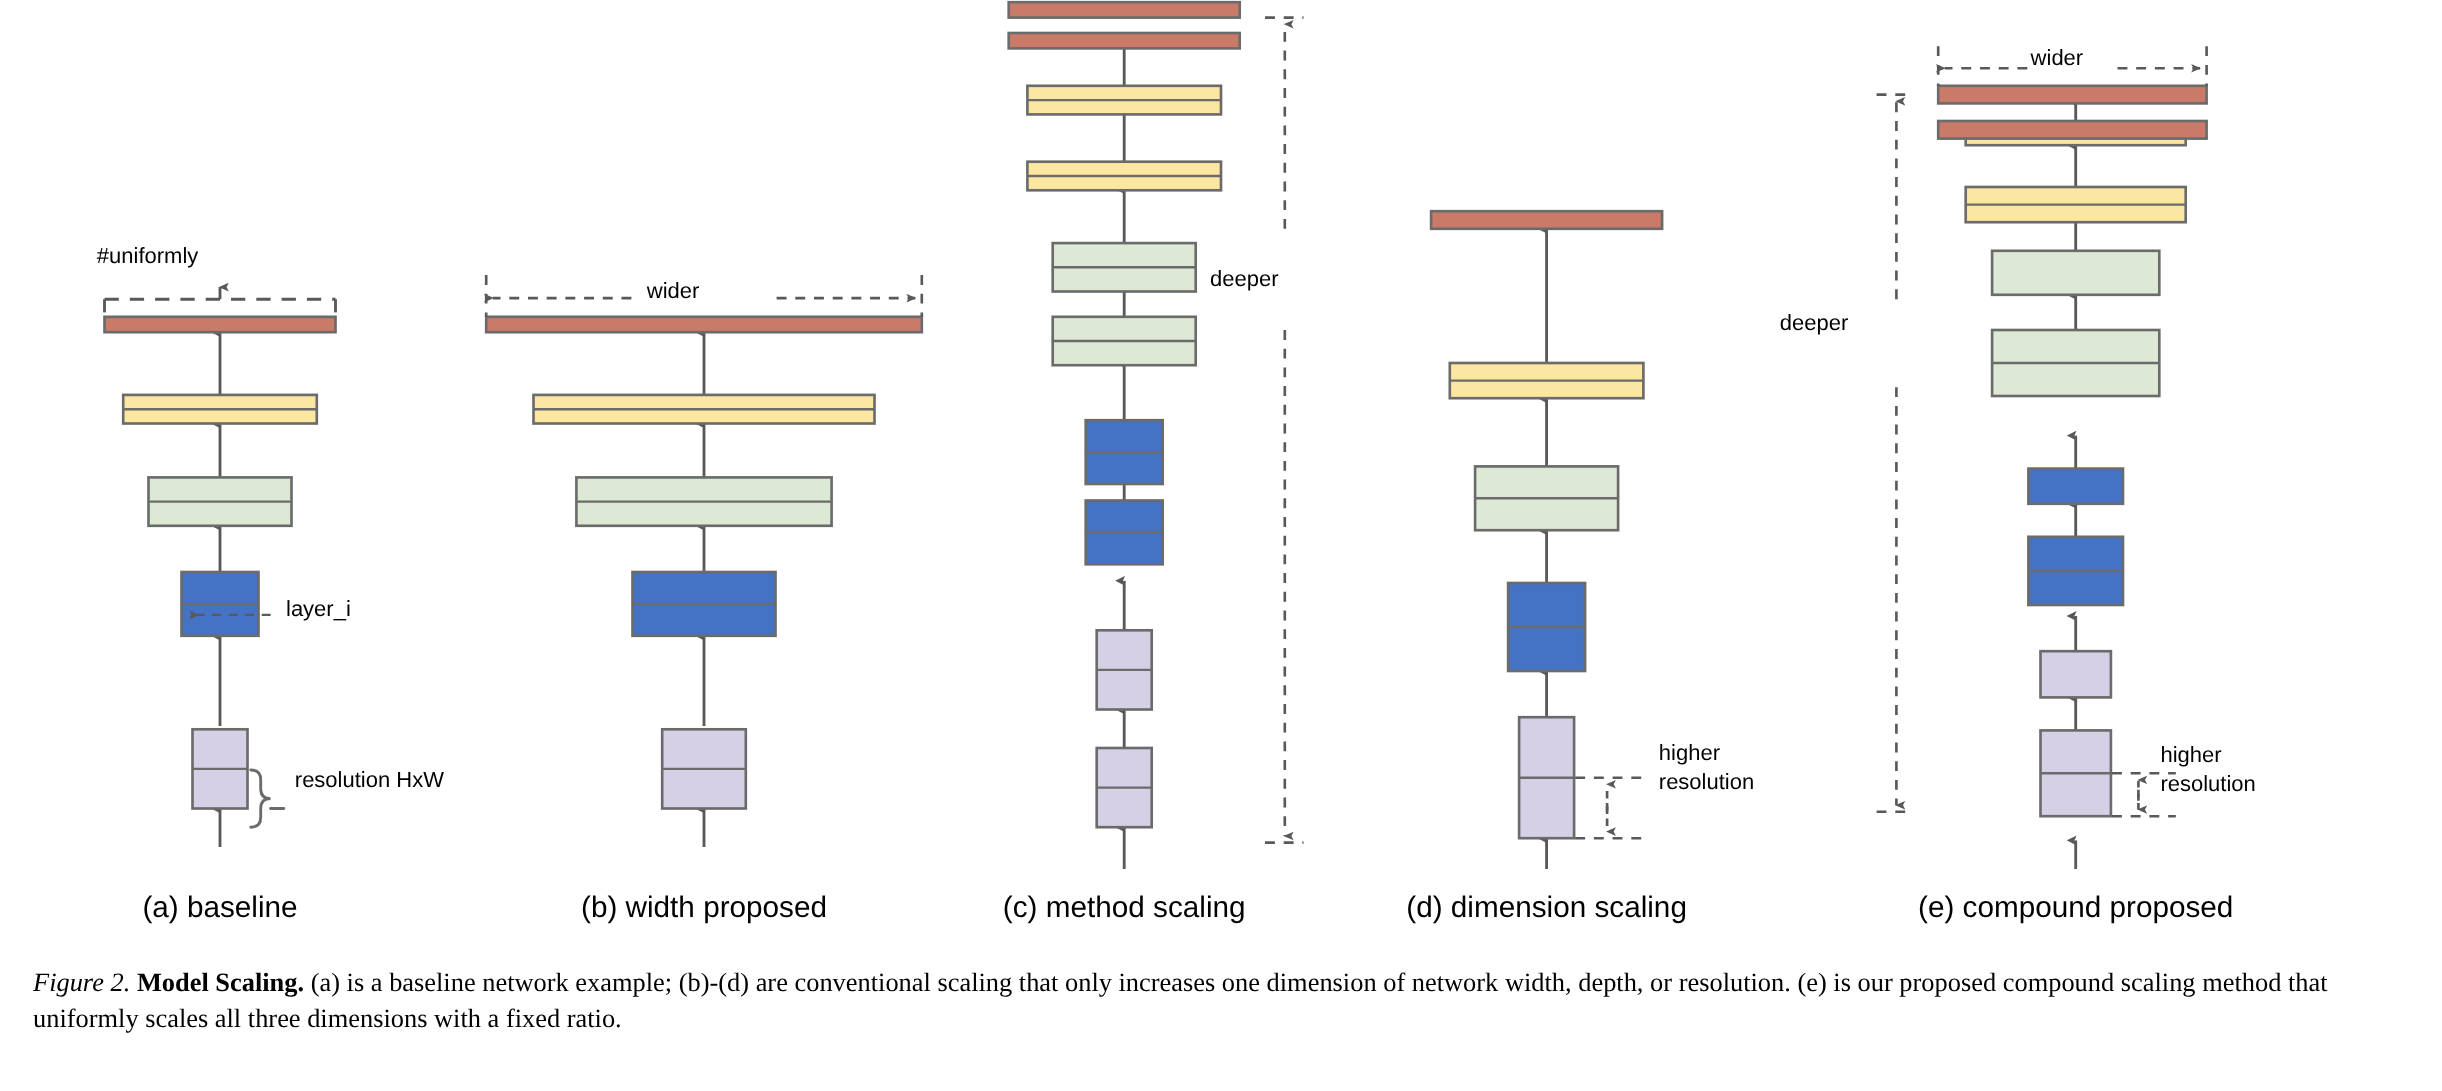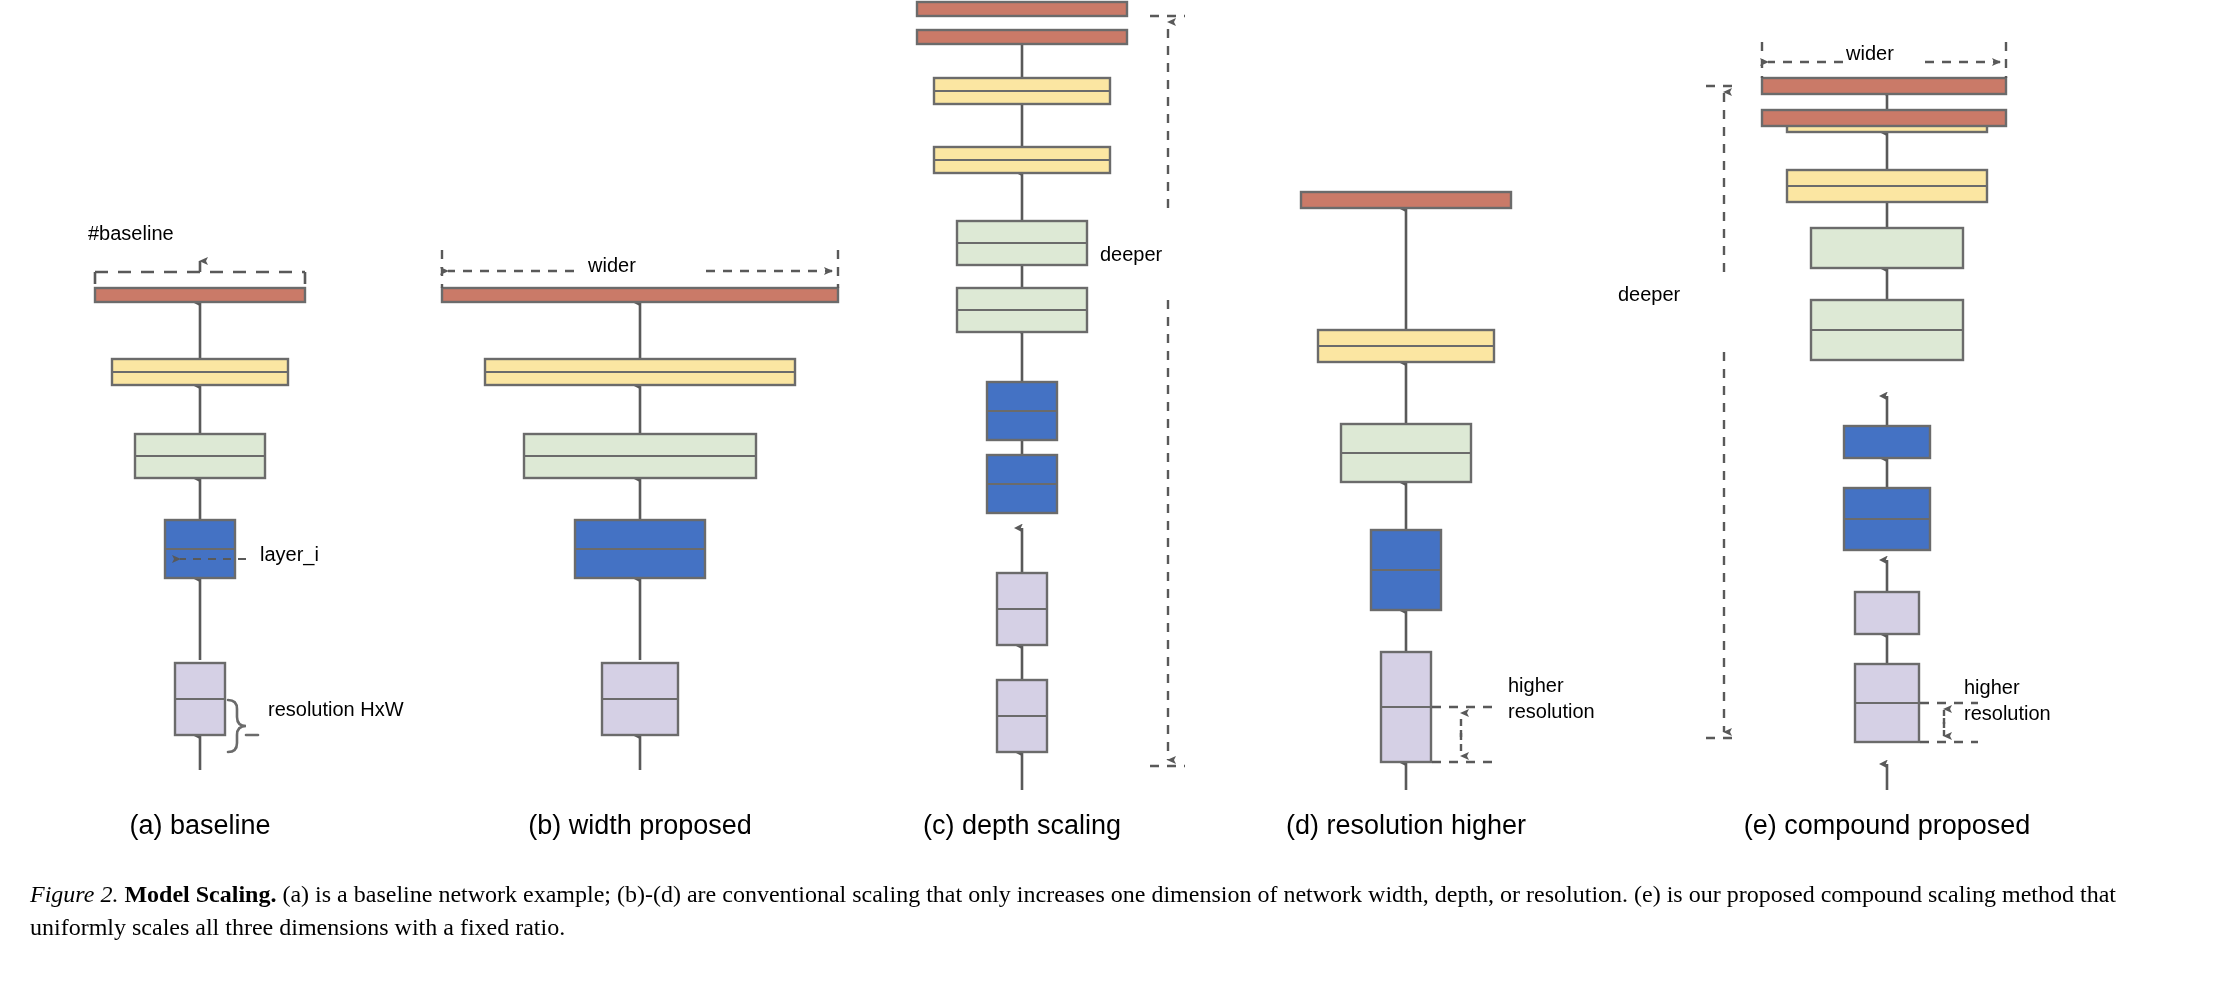--- a/index.html
+++ b/index.html
@@ -314,21 +314,21 @@
 
       <g stroke="#595959" stroke-width="2.4" fill="none">
         <path d="M1920,703 L1978,703" stroke-dasharray="9,8"></path>
         <path d="M1920,742 L1978,742" stroke-dasharray="9,8"></path>
         <path d="M1944,728 L1944,709" stroke-dasharray="6,6" marker-end="url(#dashArrU)"></path>
         <path d="M1944,718 L1944,736" stroke-dasharray="6,6" marker-end="url(#dashArrD)"></path>
       </g>
     </g>
   </svg>
 
-  <div class="ann" style="left:88px;top:222px;">#baseline</div>
+  <div class="ann" style="left:88px;top:222px;">#uniformly</div>
   <div class="ann" style="left:260px;top:543px;">layer_i</div>
   <div class="ann" style="left:268px;top:698px;">resolution HxW</div>
 
   <div class="ann" style="left:588px;top:254px;">wider</div>
 
   <div class="ann" style="left:1100px;top:243px;">deeper</div>
 
   <div class="ann two-line" style="left:1508px;top:655px;">
     <div>higher</div>
     <div>resolution</div>
@@ -336,19 +336,19 @@
 
   <div class="ann" style="left:1846px;top:42px;">wider</div>
   <div class="ann" style="left:1618px;top:283px;">deeper</div>
   <div class="ann two-line" style="left:1964px;top:657px;">
     <div>higher</div>
     <div>resolution</div>
   </div>
 
   <div class="panel-caption" style="left:200px;top:810px;">(a) baseline</div>
   <div class="panel-caption" style="left:640px;top:810px;">(b) width proposed</div>
-  <div class="panel-caption" style="left:1022px;top:810px;">(c) depth scaling</div>
-  <div class="panel-caption" style="left:1406px;top:810px;">(d) resolution higher</div>
+  <div class="panel-caption" style="left:1022px;top:810px;">(c) method scaling</div>
+  <div class="panel-caption" style="left:1406px;top:810px;">(d) dimension scaling</div>
   <div class="panel-caption" style="left:1887px;top:810px;">(e) compound proposed</div>
 
   <div id="caption"><span class="fig-num">Figure 2.</span> <span class="fig-bold">Model Scaling.</span><span> (a) is a baseline network example; (b)-(d) are conventional scaling that only increases one dimension of network width, depth, or resolution. (e) is our proposed compound scaling method that uniformly scales all three dimensions with a fixed ratio.</span></div>
 
 </div>
 
 </body></html>

